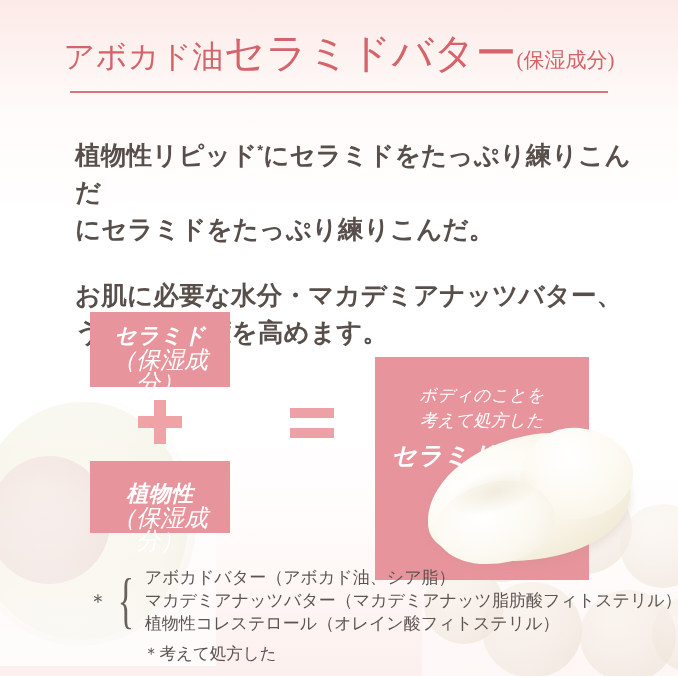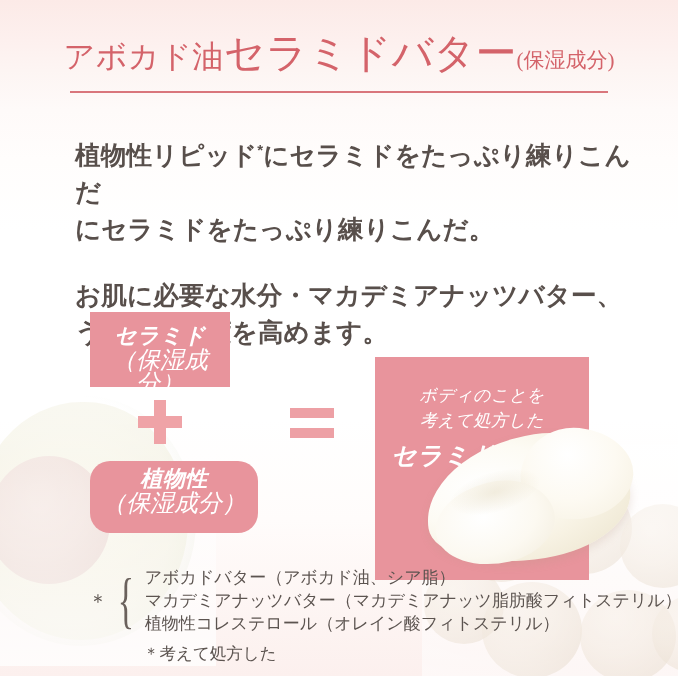--- a/index.html
+++ b/index.html
@@ -199,24 +199,23 @@
   #box-ceramide {
     left: 90px;
     top: 312px;
     width: 140px;
     height: 75px;
     padding-top: 11px;
   }
   #box-lipid {
     left: 90px;
     top: 461px;
-    width: 168px;
+    width: 140px;
     height: 72px;
-    padding-top: 5px;
-    border-radius: 20px;
+    padding-top: 20px;
   }
   .box-main {
     font-weight: bold;
     font-size: 22px;
     line-height: 25px;
     letter-spacing: 0.5px;
     display: block;
   }
   .box-sub {
     font-size: 24px;

